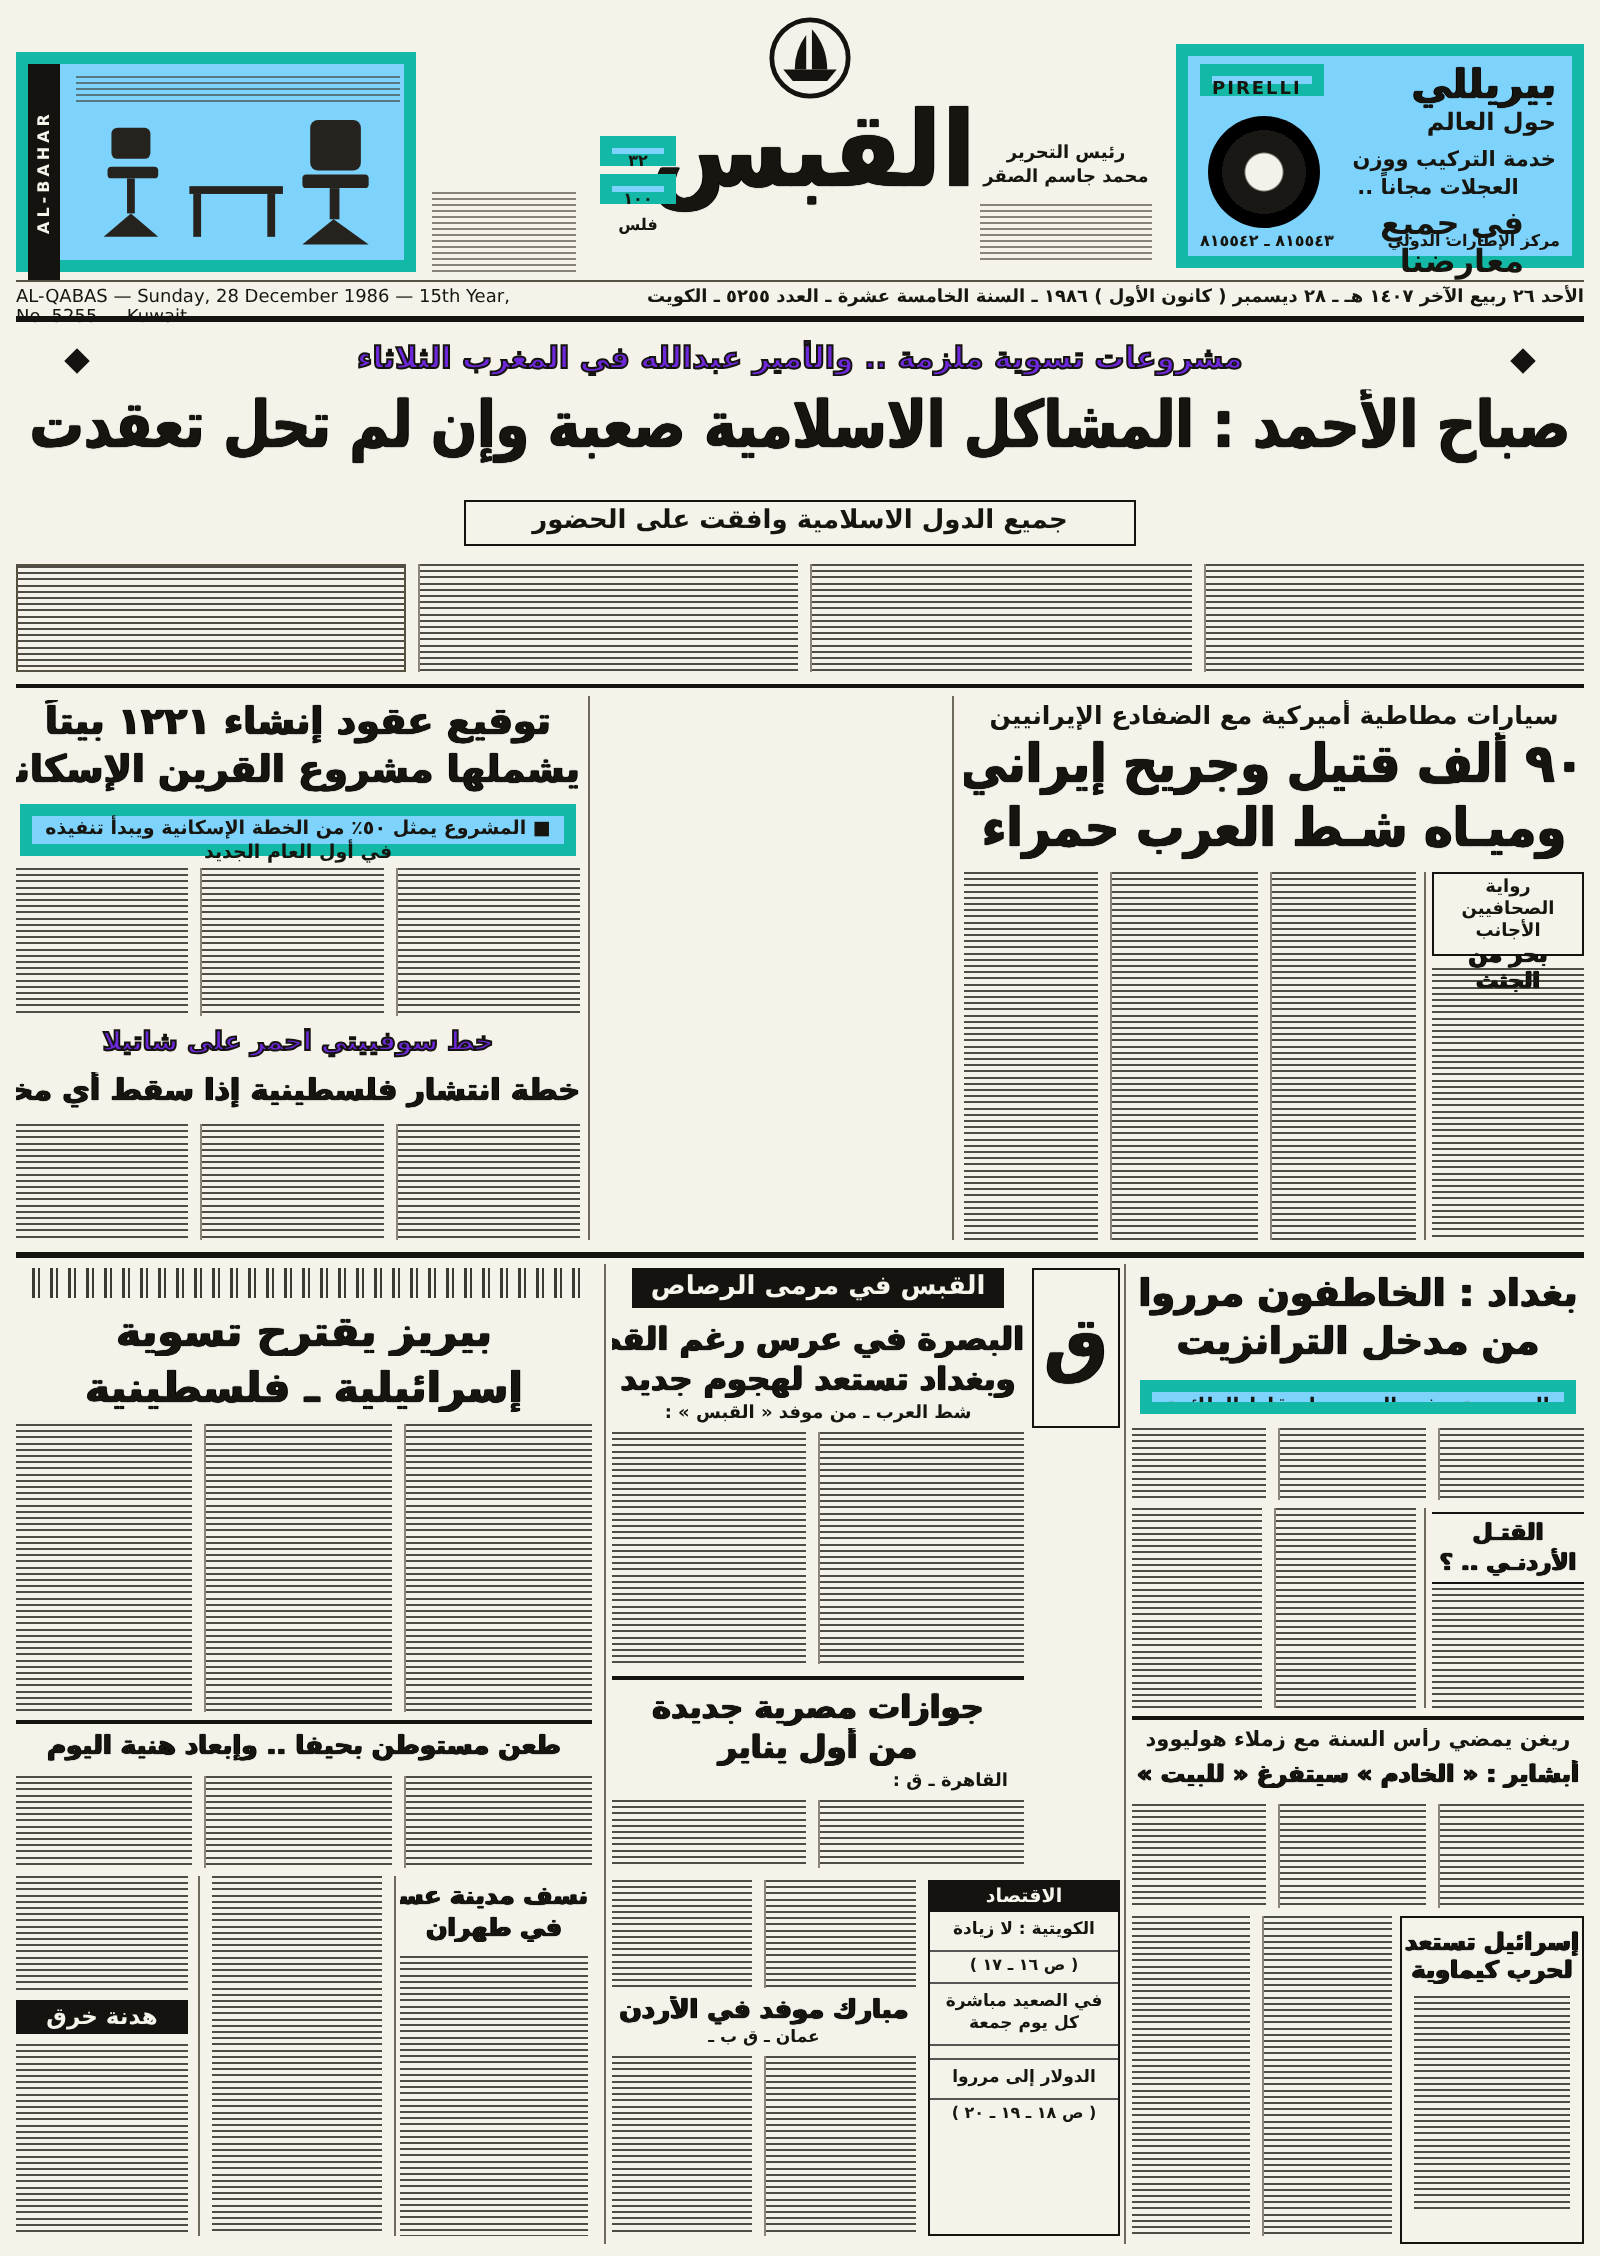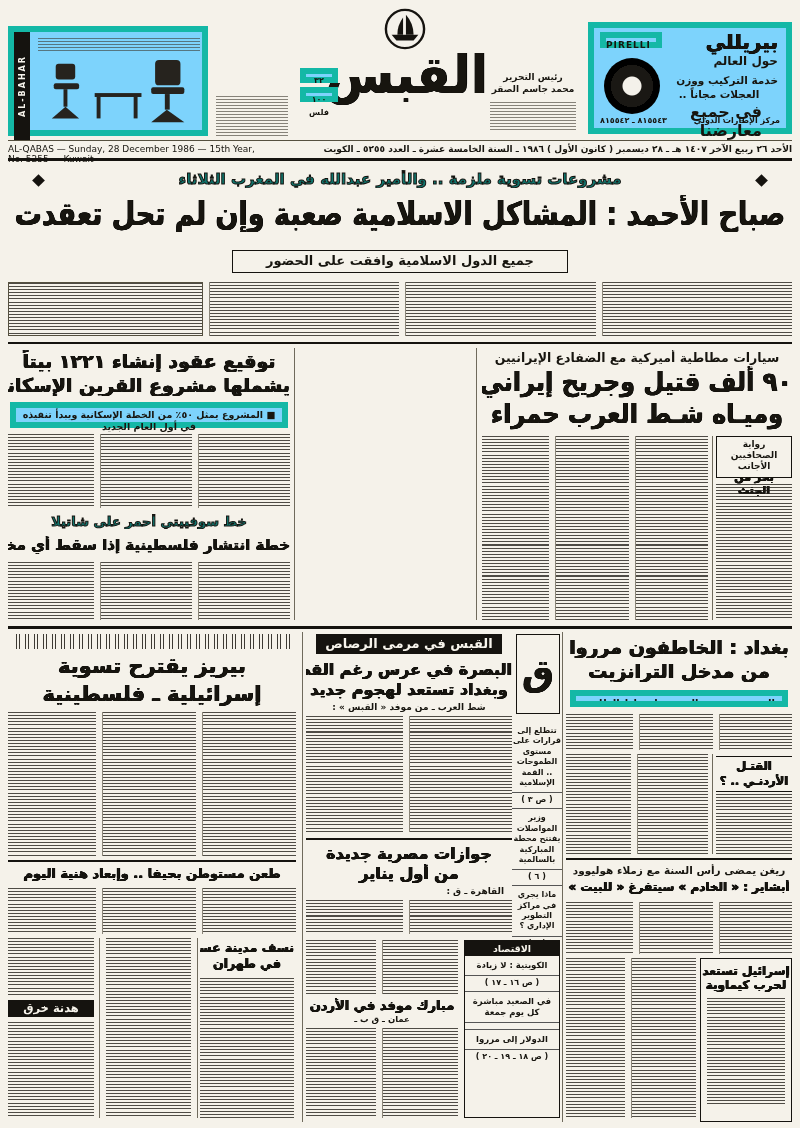--- a/index.html
+++ b/index.html
@@ -14,21 +14,21 @@
   .inv{background:#15130f;color:#f7f4ec}
   .box{border:1.5px solid #15130f;background:#f5f2ea}
   .box1{border:6px solid #14b8a6;background:#7dd3fc}
   .rule{background:#15130f}
   .vrule{background:#6f6a5c;width:1px}
   .sim{background-image:repeating-linear-gradient(180deg,rgba(32,29,23,.78) 0,rgba(32,29,23,.78) 1px,transparent 1px,transparent 3.1px)}
   .sim-light{background-image:repeating-linear-gradient(180deg,rgba(60,56,46,.6) 0,rgba(60,56,46,.6) 1px,transparent 1px,transparent 3px)}
   .cols{display:flex;gap:6px}
   .cols .col{flex:1;border-left:1px solid #8a8578;padding-left:5px}
   .cols .col:last-child{border-left:none;padding-left:0}
-  .outline{color:#0f766e;-webkit-text-stroke:1px #15130f;font-weight:bold}
+  .outline{color:#6d28d9;-webkit-text-stroke:1px #15130f;font-weight:bold}
   .orn{background:#15130f;transform:rotate(45deg)}
   .fake-strip{background:repeating-linear-gradient(90deg,transparent 0 2px,#1d1a14 2px 3.4px,transparent 3.4px 5.2px,#1d1a14 5.2px 6px,transparent 6px 9px);opacity:.85}
   .tire{border-radius:50%;background:radial-gradient(circle,#f4f1ea 0 9px,#1a1814 10px 21px,#000 21px 28px)}
   .teaser-item{font-size:8px;font-weight:bold;text-align:center;padding:4px 1px;border-bottom:1px solid #555;line-height:1.3}
   .pgref{font-size:8px;font-weight:bold;text-align:center;padding:2px 0 4px}
   .ltr{direction:ltr;text-align:left}
 </style>
 </head>
 <body>
 
@@ -179,28 +179,20 @@
   <div class="abs heavy ctr nw" style="left:306px;top:680px;width:206px;font-size:16px">وبغداد تستعد لهجوم جديد</div>
   <div class="abs b ctr nw" style="left:306px;top:702px;width:206px;font-size:9px">شط العرب ـ من موفد « القبس » :</div>
   <div class="abs cols" style="left:306px;top:716px;width:206px;height:116px">
     <div class="col sim"></div>
     <div class="col sim"></div>
   </div>
 
   <div class="abs box ctr" style="left:516px;top:634px;width:44px;height:80px">
     <div class="heavy" style="font-size:36px;line-height:76px">ق</div>
   </div>
-  <div class="abs" style="left:512px;top:722px;width:50px">
-    <div class="teaser-item">تتطلع إلى قرارات على مستوى الطموحات .. القمة الإسلامية</div>
-    <div class="pgref">( ص ٣ )</div>
-    <div class="teaser-item" style="border-top:1px solid #555">وزير المواصلات يفتتح محطة المباركية بالسالمية</div>
-    <div class="pgref">( ٦ )</div>
-    <div class="teaser-item" style="border-top:1px solid #555">ماذا يجري في مراكز التطوير الإداري ؟</div>
-    <div class="pgref">( ٦ )</div>
-  </div>
 
   <div class="abs rule" style="left:306px;top:838px;width:206px;height:2px"></div>
   <div class="abs heavy ctr nw" style="left:306px;top:844px;width:206px;font-size:16px">جوازات مصرية جديدة</div>
   <div class="abs heavy ctr nw" style="left:306px;top:864px;width:206px;font-size:16px">من أول يناير</div>
   <div class="abs b nw" style="left:306px;top:886px;width:206px;font-size:9px;padding-right:8px">القاهرة ـ ق :</div>
   <div class="abs cols" style="left:306px;top:900px;width:206px;height:34px">
     <div class="col sim"></div>
     <div class="col sim"></div>
   </div>
   <div class="abs cols" style="left:306px;top:940px;width:152px;height:54px">

